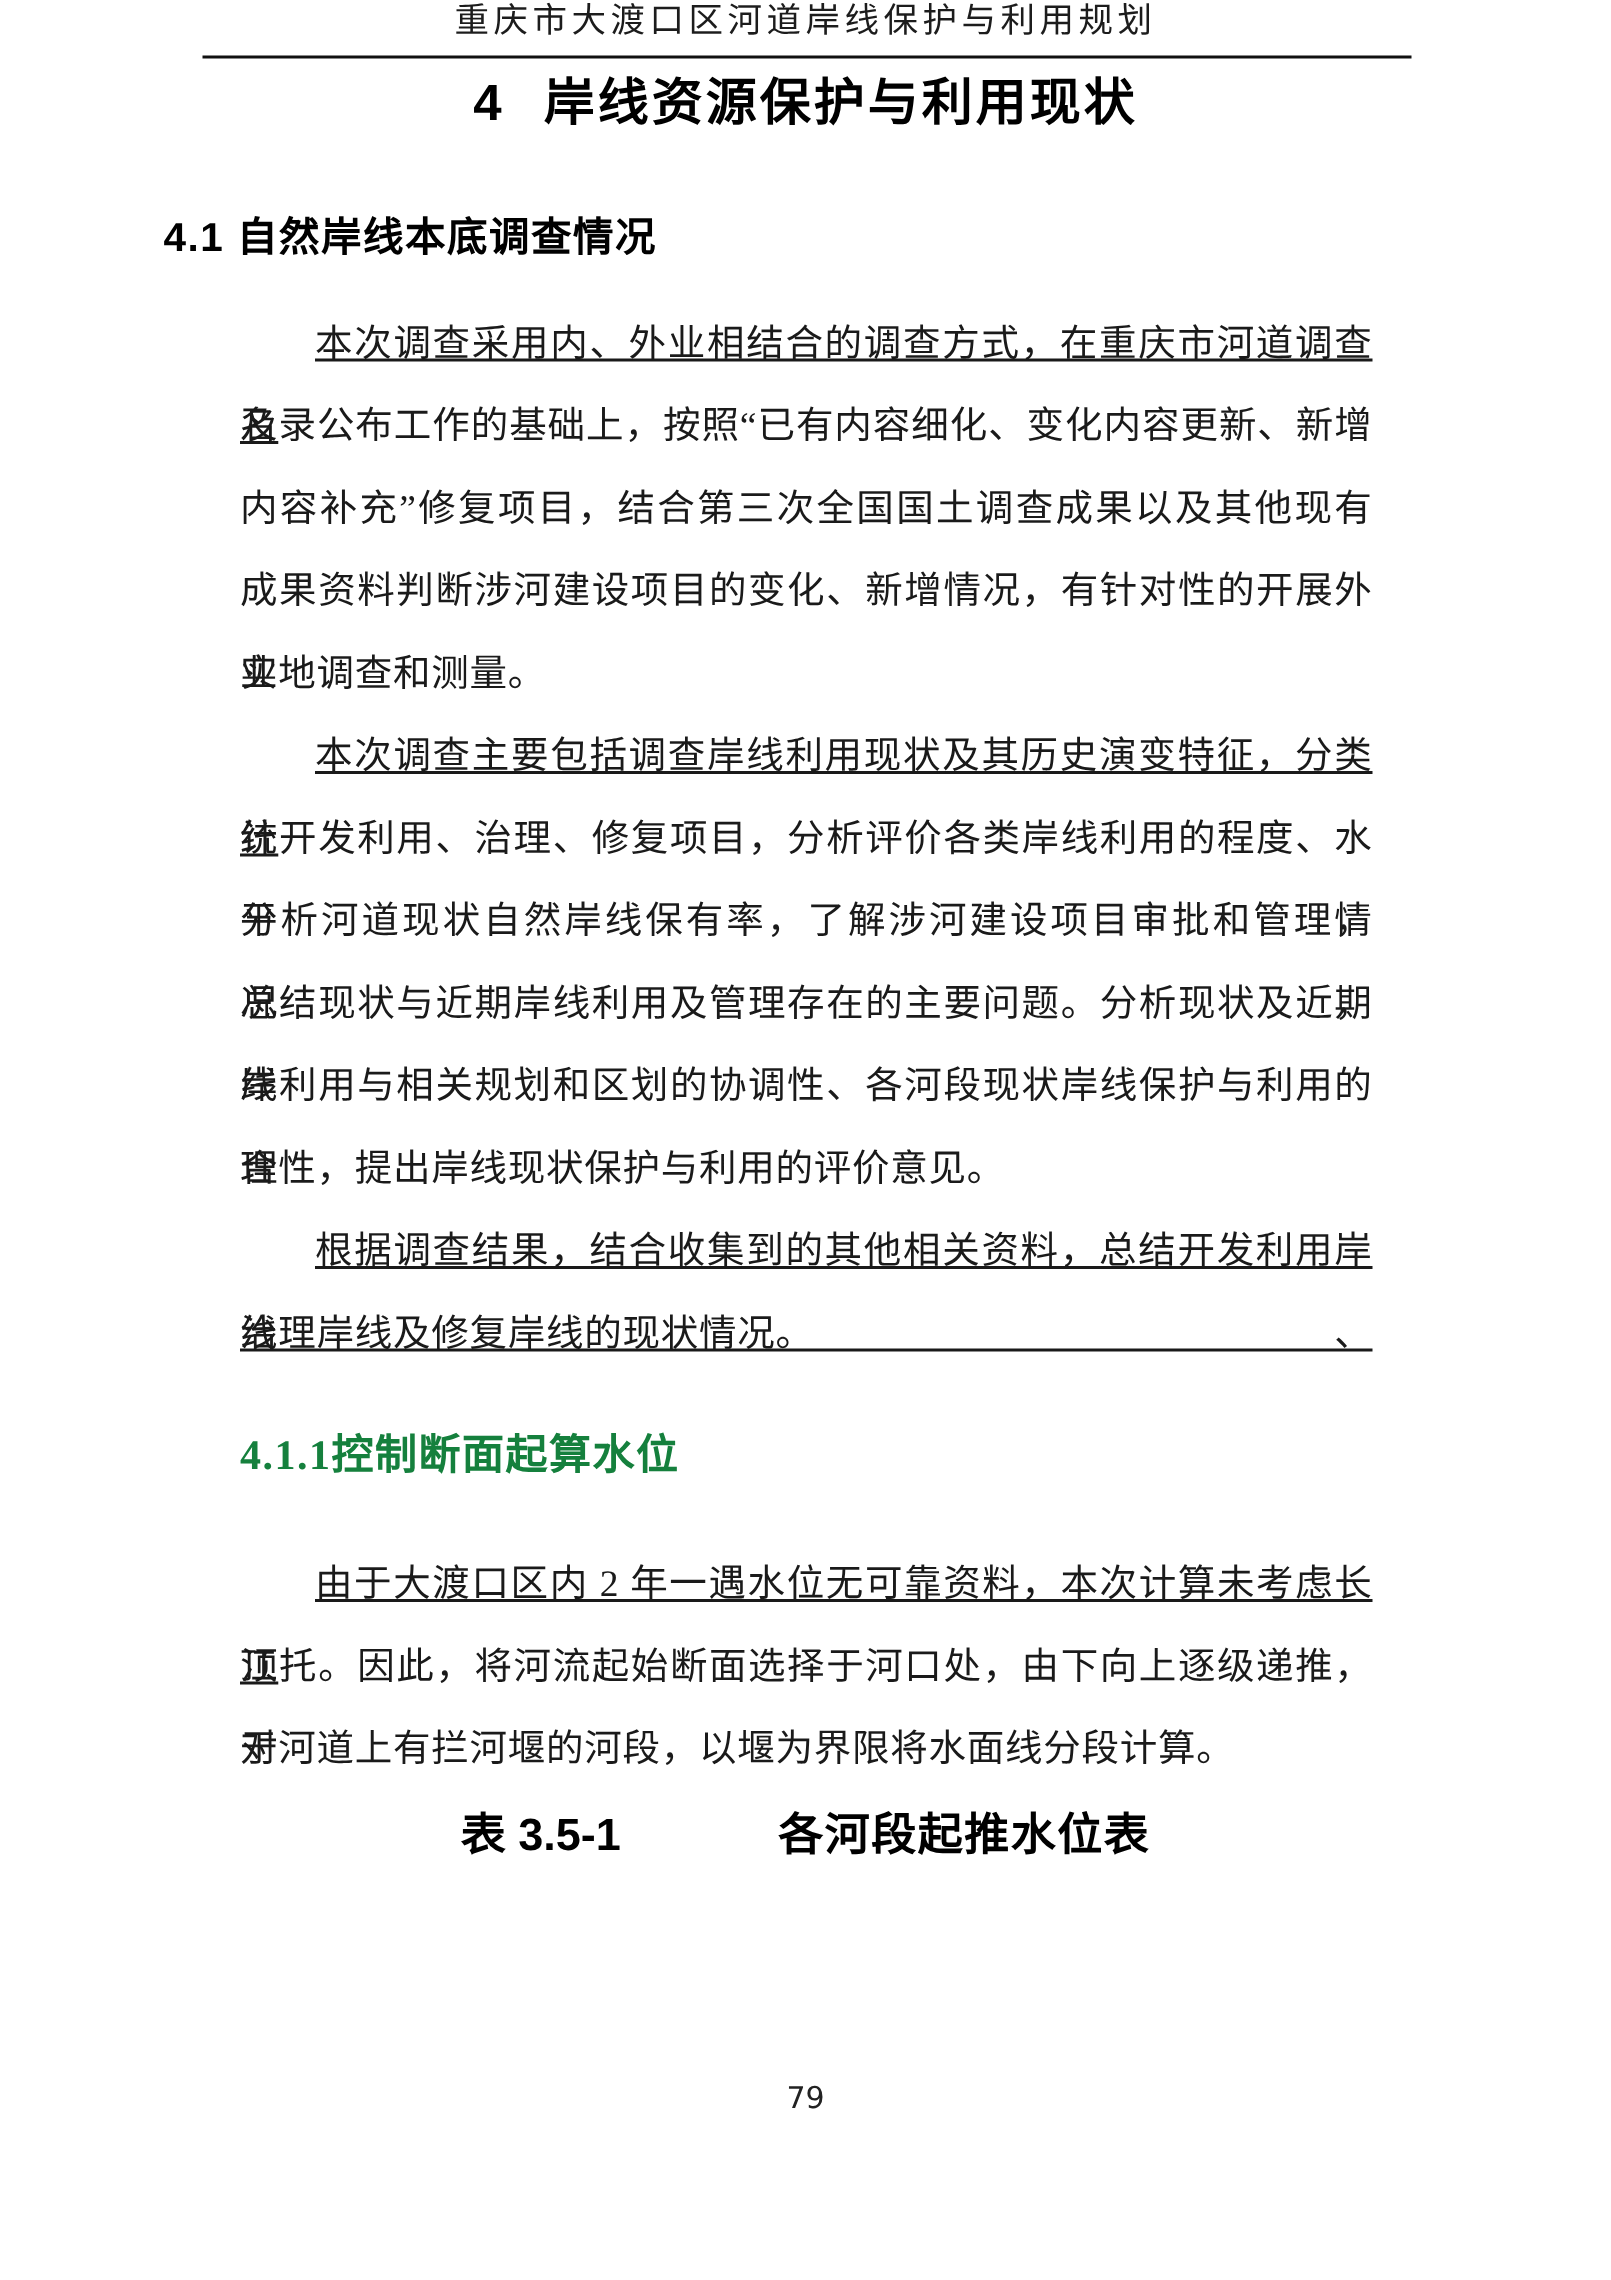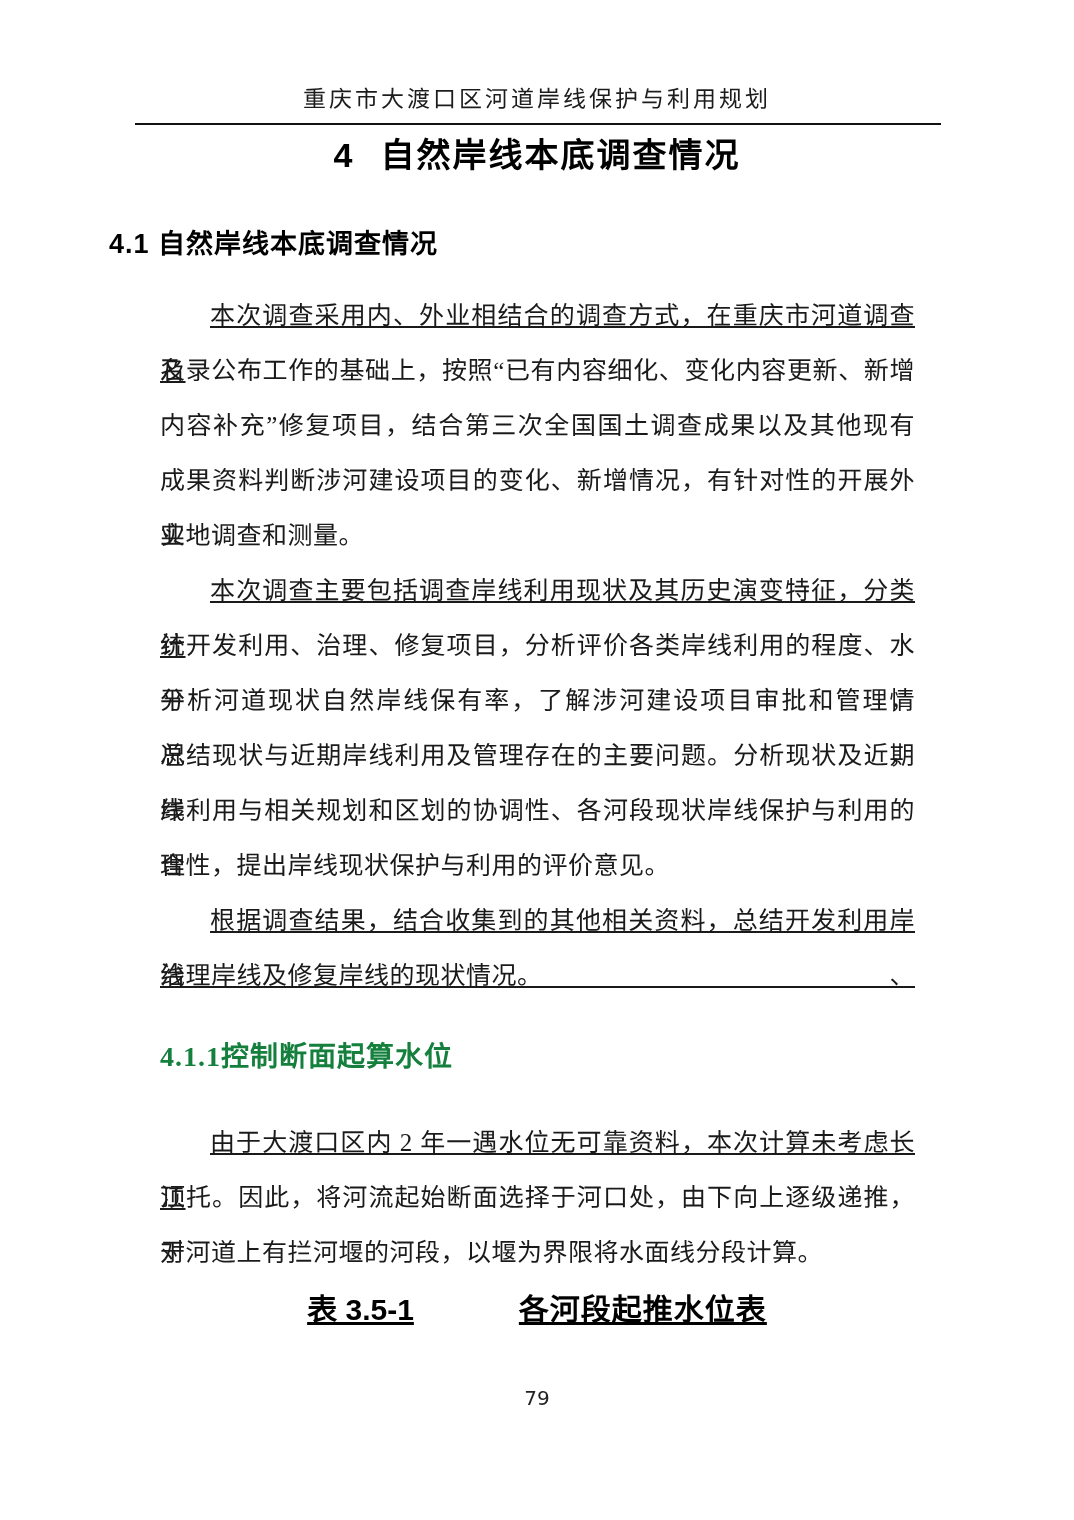--- a/index.html
+++ b/index.html
@@ -11,21 +11,20 @@
     position: relative;
     width: 1074px;
     height: 1520px;
     background: #ffffff;
     color: #161616;
     overflow: hidden;
     font-family: "Liberation Serif", serif;
   }
   
   .header-title {
-    padding-top: 86px;
     font-size: 23px;
     line-height: 28px;
     text-align: center;
     letter-spacing: 3px;
     font-family: "Liberation Serif", serif;
     color: #1c1c1c;
   }
   .header-rule {
     margin: 9px 133px 0 135px;
     border-top: 2px solid #111111;
@@ -91,21 +90,20 @@
   .table-caption {
     margin-top: 10px;
     display: flex;
     justify-content: center;
     align-items: baseline;
     font-family: "Liberation Sans", sans-serif;
     font-weight: bold;
     font-size: 30px;
     line-height: 40px;
     color: #000000;
-    text-decoration: underline;
   }
   .caption-gap { display: inline-block; width: 105px; }
   .caption-title { letter-spacing: 1px; }
   
   .page-number {
     position: absolute;
     top: 1385px;
     left: 0;
     width: 100%;
     text-align: center;
@@ -119,21 +117,21 @@
 <body>
 
 <div class="page">
 
   <div class="header-title">重庆市大渡口区河道岸线保护与利用规划</div>
   <div class="header-rule"></div>
 
   <div class="chapter-title">
     <span>4</span>
     <span class="chapter-num-gap"></span>
-    <span>自然岸线本底调查情况</span>
+    <span>岸线资源保护与利用现状</span>
   </div>
 
   <div class="section-heading">4.1 自然岸线本底调查情况</div>
 
   <div class="body-block first-block">
 
     <div class="para">
       <div class="line jline indent">本次调查采用内、外业相结合的调查方式，在重庆市河道调查及</div>
       <div class="line jline">名录公布工作的基础上，按照“已有内容细化、变化内容更新、新增</div>
       <div class="line jline">内容补充”修复项目，结合第三次全国国土调查成果以及其他现有</div>

